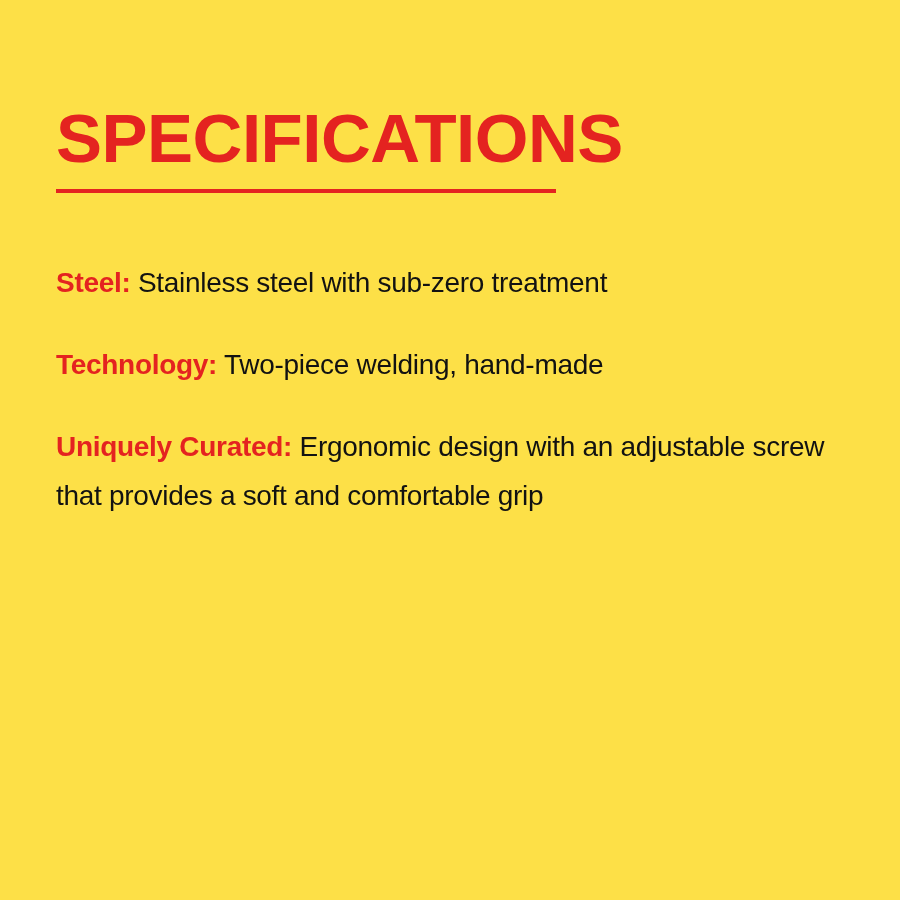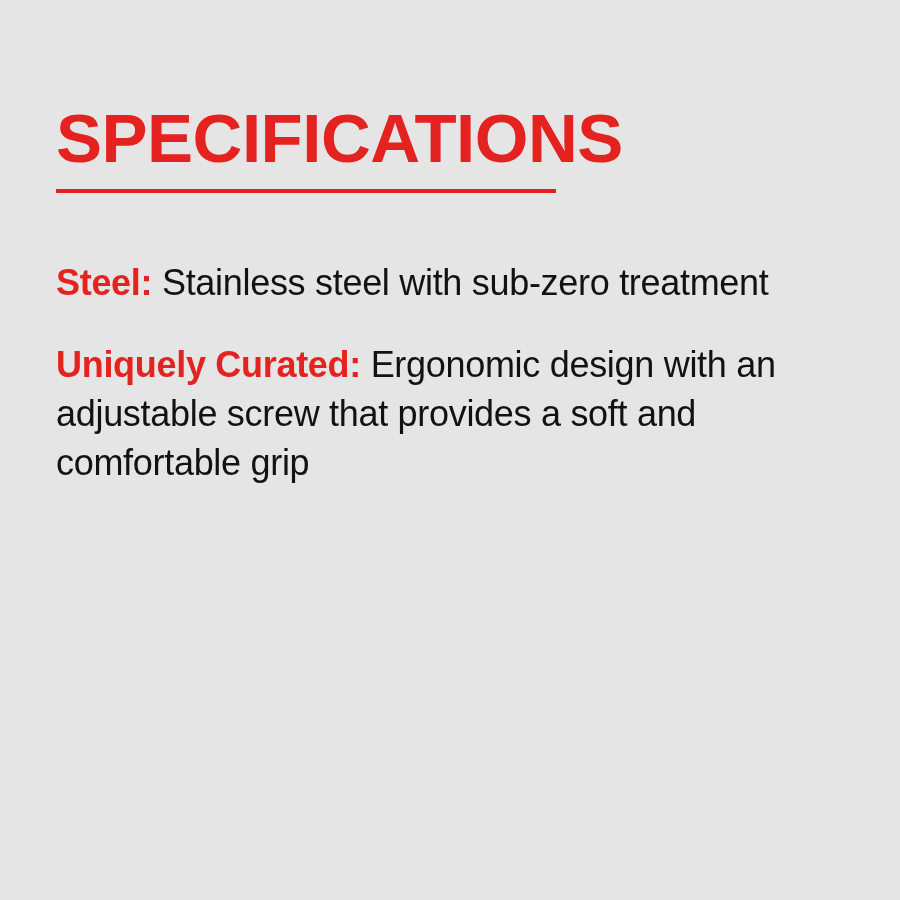--- a/index.html
+++ b/index.html
@@ -12,21 +12,21 @@
     background: #ffffff;
     font-family: "Liberation Sans", sans-serif;
     -webkit-font-smoothing: antialiased;
     overflow: hidden;
   }
 
   .page {
     position: relative;
     width: 900px;
     height: 900px;
-    background: #e5e5e5;
+    background: #fde047;
     box-sizing: border-box;
   }
 
   
   .title-block {
     position: absolute;
     left: 56px;
     top: 104px;
     width: 800px;
   }
@@ -53,21 +53,21 @@
   .spec-list {
     position: absolute;
     left: 56px;
     top: 258px;
     width: 800px;
   }
 
   .spec-item {
     margin: 0 0 33px 0;
     font-family: "Liberation Sans", sans-serif;
-    font-size: 36px;
+    font-size: 28px;
     line-height: 49px;
     color: #121212;
     letter-spacing: -0.3px;
     max-width: 790px;
   }
 
   .spec-item:last-child {
     margin-bottom: 8px;
   }
 
@@ -92,20 +92,24 @@
   </div>
 
   <div class="spec-list">
 
     <p class="spec-item">
       <span class="spec-label">Steel:</span>
       <span class="spec-value">Stainless steel with sub-zero treatment</span>
     </p>
 
 
+    <p class="spec-item">
+      <span class="spec-label">Technology:</span>
+      <span class="spec-value">Two-piece welding, hand-made</span>
+    </p>
 
     <p class="spec-item">
       <span class="spec-label">Uniquely Curated:</span>
       <span class="spec-value">Ergonomic design with an adjustable screw that provides a soft and comfortable grip</span>
     </p>
 
   </div>
 </div>
 
 </body></html>

